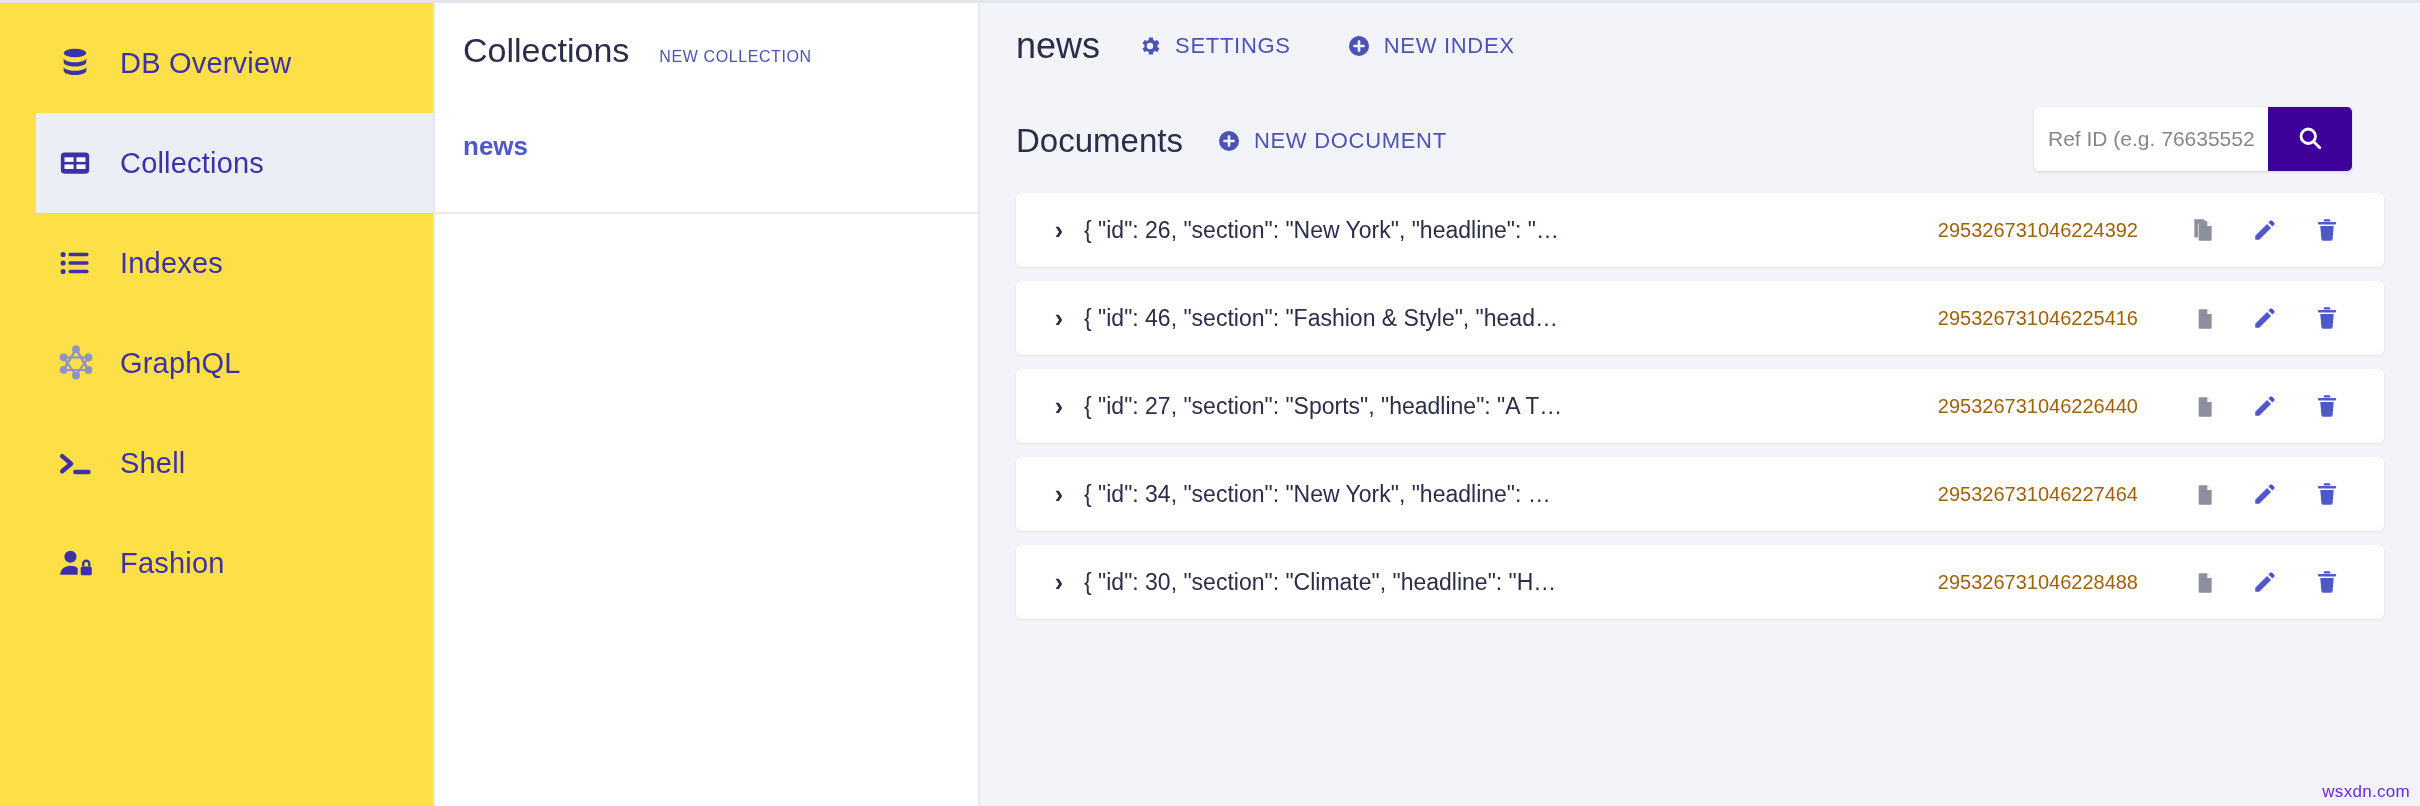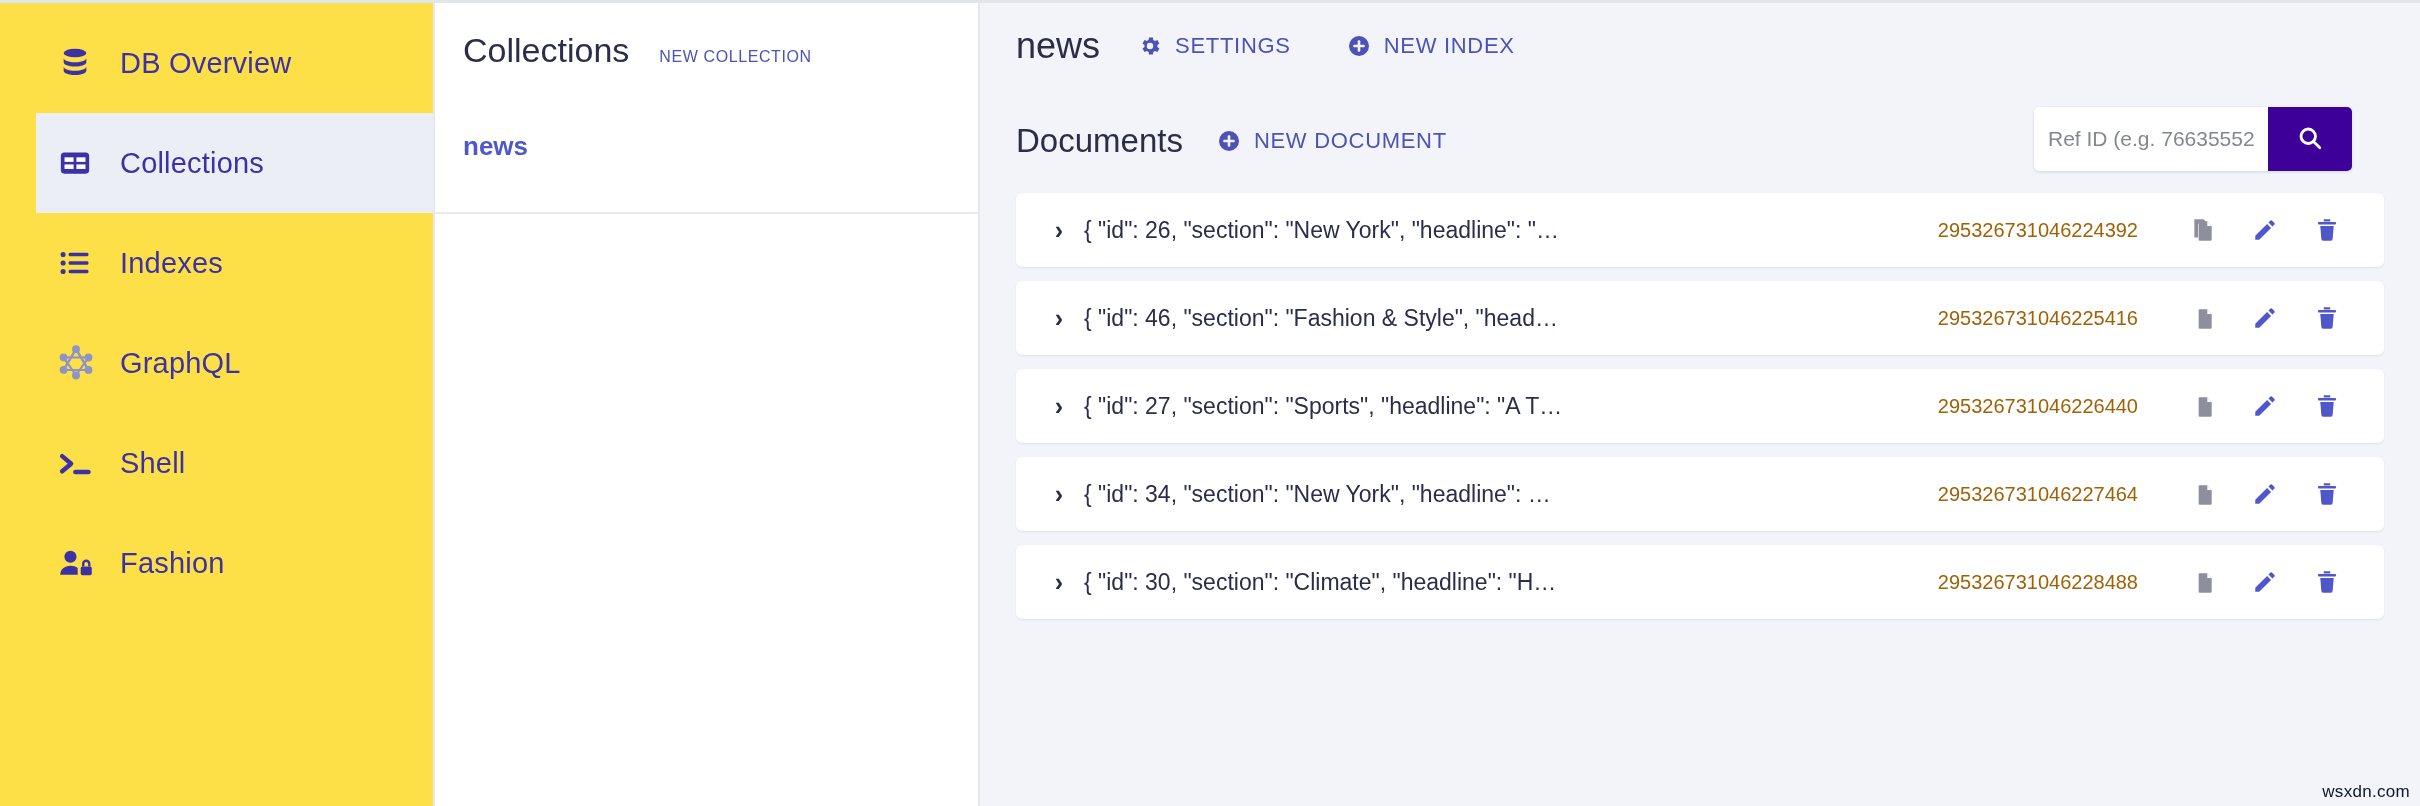--- a/index.html
+++ b/index.html
@@ -225,21 +225,21 @@
   }
   .icon-copy { color: #8d909c; }
   .icon-edit { color: #4f58c9; }
   .icon-delete { color: #4f58c9; }
 
   .watermark {
     position: absolute;
     right: 10px;
     bottom: 4px;
     font-size: 17px;
-    color: #0f172a;
+    color: #6d28d9;
     letter-spacing: .3px;
   }
 </style>
 </head>
 <body>
 
 <div class="app">
 
   <nav class="sidebar">
 

